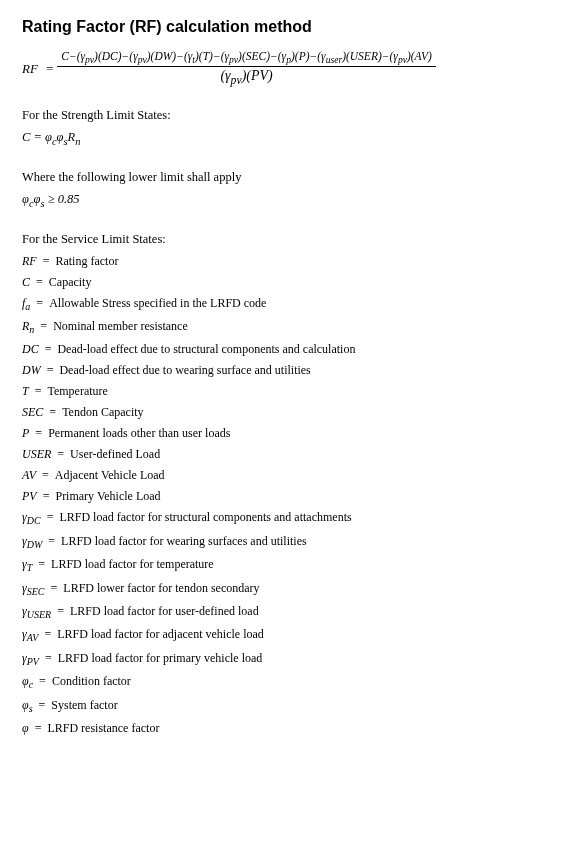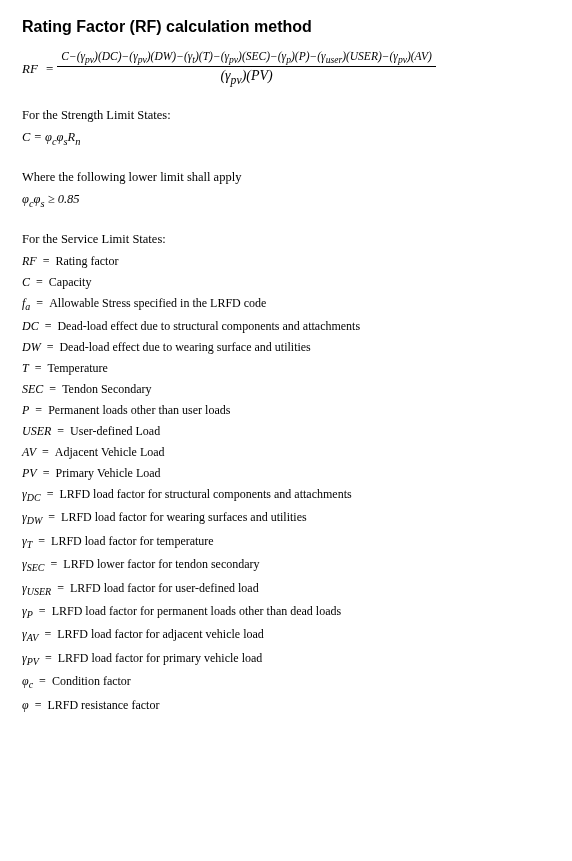--- a/index.html
+++ b/index.html
@@ -135,30 +135,33 @@
     <div class="def-line">
       <i>RF</i><span class="equals"> = </span><span class="def-description">Rating factor</span>
     </div>
     <div class="def-line">
       <i>C</i><span class="equals"> = </span><span class="def-description">Capacity</span>
     </div>
     <div class="def-line">
       <i>f<sub>a</sub></i><span class="equals"> = </span><span class="def-description">Allowable Stress specified in the LRFD code</span>
     </div>
     <div class="def-line">
-      <i>DC</i><span class="equals"> = </span><span class="def-description">Dead-load effect due to structural components and attachments</span>
+      <i>R<sub>n</sub></i><span class="equals"> = </span><span class="def-description">Nominal member resistance</span>
+    </div>
+    <div class="def-line">
+      <i>DC</i><span class="equals"> = </span><span class="def-description">Dead-load effect due to structural components and calculation</span>
     </div>
     <div class="def-line">
       <i>DW</i><span class="equals"> = </span><span class="def-description">Dead-load effect due to wearing surface and utilities</span>
     </div>
     <div class="def-line">
       <i>T</i><span class="equals"> = </span><span class="def-description">Temperature</span>
     </div>
     <div class="def-line">
-      <i>SEC</i><span class="equals"> = </span><span class="def-description">Tendon Secondary</span>
+      <i>SEC</i><span class="equals"> = </span><span class="def-description">Tendon Capacity</span>
     </div>
     <div class="def-line">
       <i>P</i><span class="equals"> = </span><span class="def-description">Permanent loads other than user loads</span>
     </div>
     <div class="def-line">
       <i>USER</i><span class="equals"> = </span><span class="def-description">User-defined Load</span>
     </div>
     <div class="def-line">
       <i>AV</i><span class="equals"> = </span><span class="def-description">Adjacent Vehicle Load</span>
     </div>
@@ -175,30 +178,30 @@
     <div class="def-line">
       <i>γ<sub>T</sub></i><span class="equals"> = </span><span class="def-description">LRFD load factor for temperature</span>
     </div>
     <div class="def-line">
       <i>γ<sub>SEC</sub></i><span class="equals"> = </span><span class="def-description">LRFD lower factor for tendon secondary</span>
     </div>
     <div class="def-line">
       <i>γ<sub>USER</sub></i><span class="equals"> = </span><span class="def-description">LRFD load factor for user-defined load</span>
     </div>
     <div class="def-line">
-      <i>γ<sub>P</sub></i><span class="equals"> = </span><span class="def-description">LRFD load factor for permanent loads other than dead loads</span>
-    </div>
-    <div class="def-line">
       <i>γ<sub>AV</sub></i><span class="equals"> = </span><span class="def-description">LRFD load factor for adjacent vehicle load</span>
     </div>
     <div class="def-line">
       <i>γ<sub>PV</sub></i><span class="equals"> = </span><span class="def-description">LRFD load factor for primary vehicle load</span>
     </div>
 
     <div class="def-line">
       <i>φ<sub>c</sub></i><span class="equals"> = </span><span class="def-description">Condition factor</span>
+    </div>
+    <div class="def-line">
+      <i>φ<sub>s</sub></i><span class="equals"> = </span><span class="def-description">System factor</span>
     </div>
     <div class="def-line">
       <i>φ</i><span class="equals"> = </span><span class="def-description">LRFD resistance factor</span>
     </div>
 
   </div>
 </div>
 
 </body></html>

